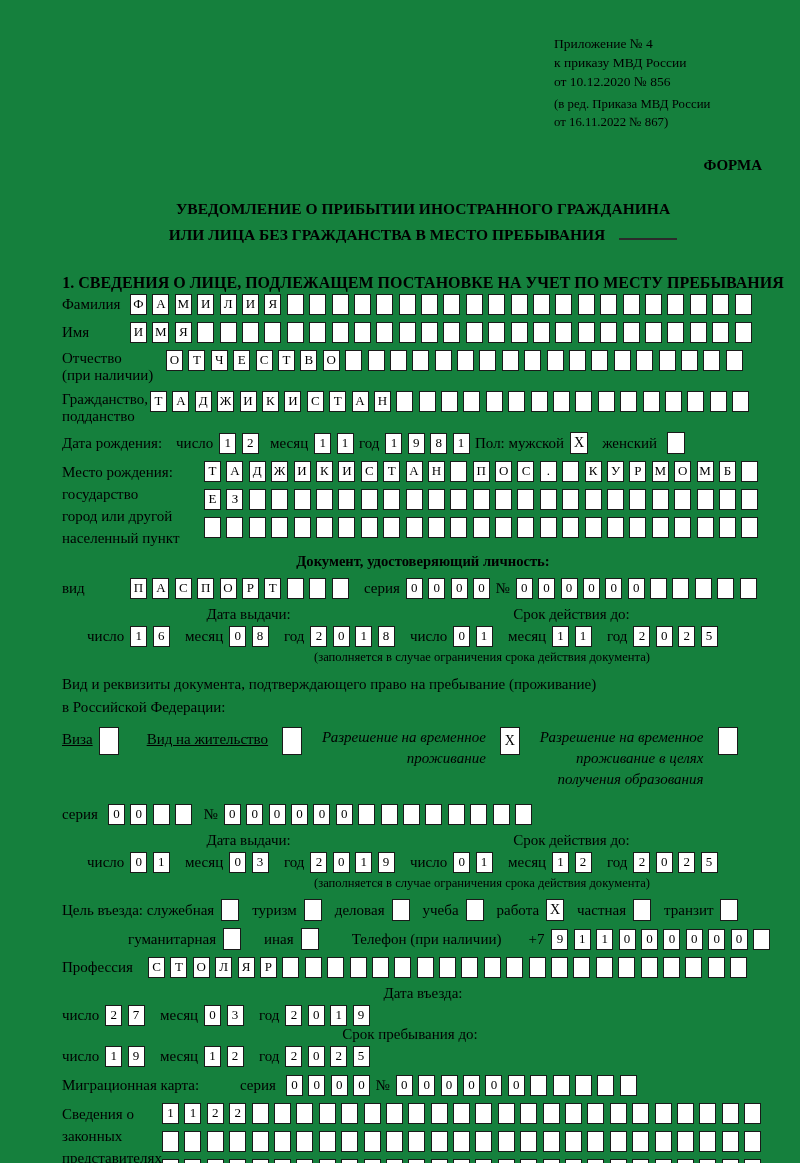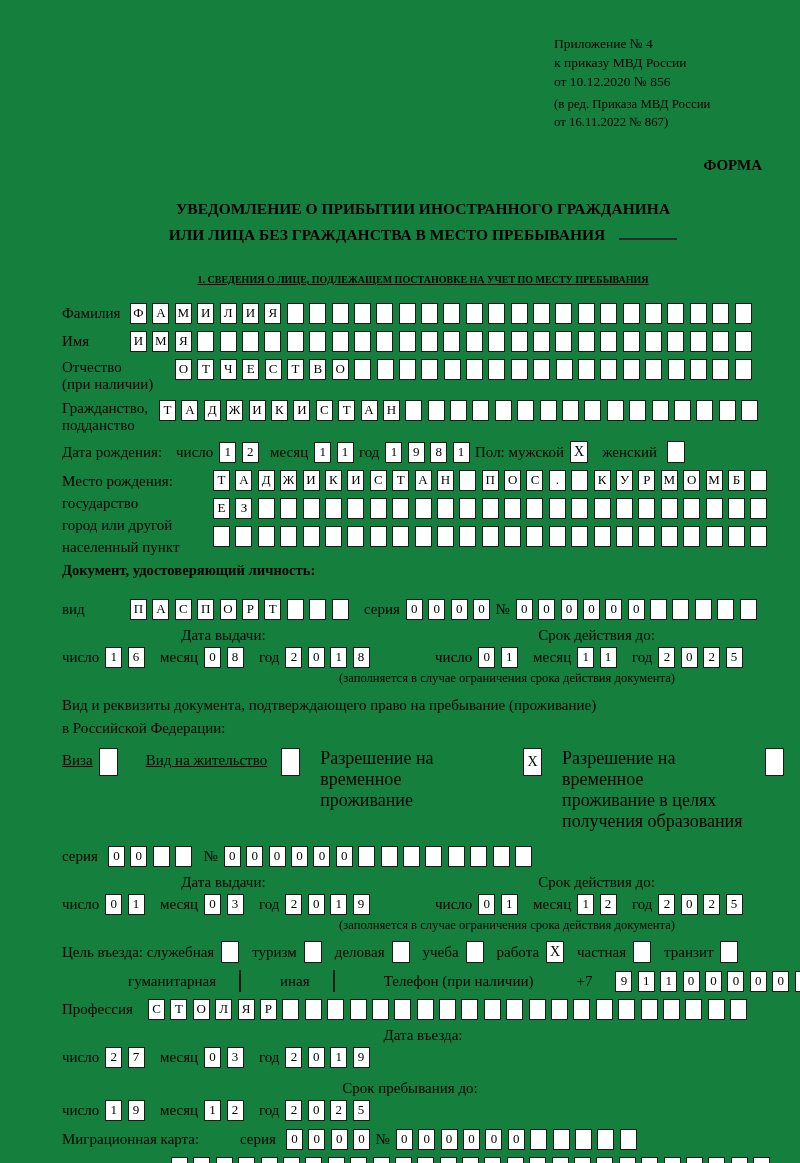--- a/index.html
+++ b/index.html
@@ -17,24 +17,24 @@
   }
   
   .hdr { width: 248px; margin-left: 492px; }
   .hdr-line { font-size: 13.5px; line-height: 19px; }
   .hdr-line.small { font-size: 12.8px; line-height: 18px; }
   .hdr-line.gap-top { margin-top: 4px; }
   .forma { text-align: right; font-weight: bold; font-size: 15px; margin: 26px 22px 0 0; }
   
   .title { text-align: center; font-weight: bold; font-size: 15.5px; line-height: 26px; margin-top: 22px; }
   .title-underline { display: inline-block; width: 58px; border-bottom: 2.5px solid #2b2b2b; height: 14px; margin-left: 14px; }
-  .section-heading { text-align: center; font-weight: bold; font-size: 10px; margin-top: 26px; margin-bottom: 18px; white-space: nowrap; text-decoration: underline; }
+  .section-heading { text-align: center; font-weight: bold; font-size: 16px; margin-top: 26px; margin-bottom: 2px; white-space: nowrap; }
   
   .row { display: flex; align-items: center; white-space: nowrap; margin-bottom: 7px; }
-  .row.top { align-items: flex-start; gap: 9px; }
+  .row.top { align-items: flex-start; }
   .label { font-size: 15px; flex: 0 0 auto; }
   .label .sub { display: block; }
   .w68  { width: 68px; }
   .w104 { width: 104px; }
   .w88  { width: 88px; }
   .w142 { width: 142px; line-height: 22px; }
   .w86  { width: 86px; line-height: 22px; }
   .cells { display: inline-block; white-space: nowrap; flex: 0 0 auto; }
   .cell {
     display: inline-block; width: 17px; height: 21px;
@@ -46,40 +46,40 @@
   .checkbox {
     display: inline-block; width: 18px; height: 22px;
     border: 1.6px solid #1a1a1a; text-align: center;
     font-size: 14px; line-height: 20px; vertical-align: middle; background: #fff;
   }
   .checkbox.lg { width: 20px; height: 28px; line-height: 26px; }
   .ml6 { margin-left: 6px; } .ml10 { margin-left: 10px; } .ml14 { margin-left: 14px; }
   .ml20 { margin-left: 20px; } .ml28 { margin-left: 28px; }
   .mr6 { margin-right: 6px; } .mr10 { margin-right: 10px; }
   
-  .doc-heading { text-align: left; font-weight: bold; font-size: 14.6px; margin: 4px 0 20px 0; }
-  
-  .dates { display: flex; justify-content: space-between; margin-bottom: 8px; gap: 12px; }
+  .doc-heading { text-align: center; font-weight: bold; font-size: 14.6px; margin: 4px 0 8px 0; }
+  
+  .dates { display: flex; justify-content: center; margin-bottom: 8px; }
   .date-col { flex: 0 0 auto; }
   .date-col.right { margin-right: 26px; }
   .date-title { text-align: center; font-size: 15px; margin-bottom: 3px; }
   .date-line { display: flex; align-items: center; white-space: nowrap; }
   .date-line .label { margin-right: 6px; }
   .date-line .cells { margin-right: 10px; }
   .date-note { font-size: 12.6px; margin-top: 3px; margin-left: -96px; white-space: nowrap; }
   
   .text { font-size: 15px; line-height: 23px; }
   .rvp-row { display: flex; align-items: flex-start; margin: 8px 0 14px 0; }
-  .opt { text-align: left; font-size: 18px; line-height: 21px; }
+  .opt { text-align: right; font-size: 15px; line-height: 21px; font-style: italic; }
   .opt span { display: block; }
   .pad-top { margin-top: 4px; text-decoration: underline; }
   
   .purpose .label { margin-right: 7px; }
   .purpose .checkbox { margin-right: 13px; }
-  .purpose2 { margin-top: 2px; gap: 16px; }
+  .purpose2 { margin-top: 2px; }
 </style>
 </head>
 <body>
 
 <div class="page">
 
   <div class="hdr">
     <div class="hdr-line">Приложение № 4</div>
     <div class="hdr-line">к приказу МВД России</div>
     <div class="hdr-line">от 10.12.2020 № 856</div>

